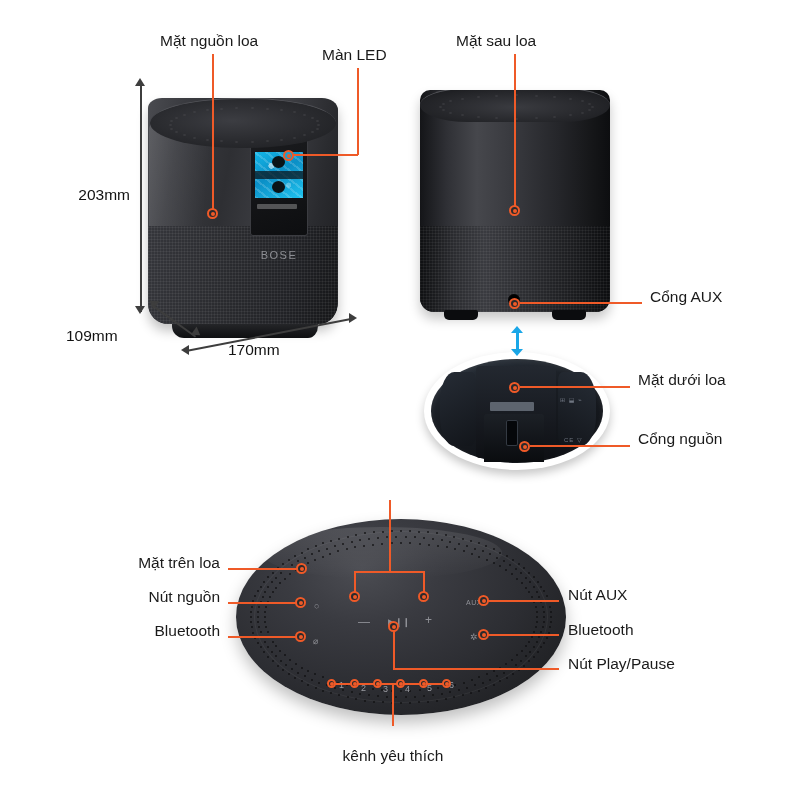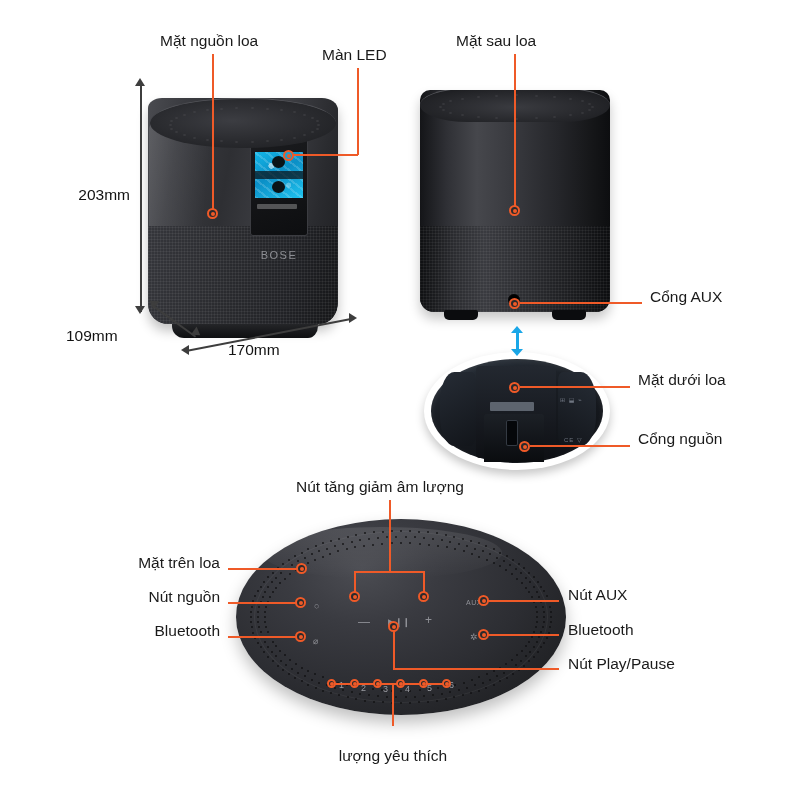--- a/index.html
+++ b/index.html
@@ -855,21 +855,20 @@
 
       <div class="ic num" style="left:103px; top:161px;">1</div>
       <div class="ic num" style="left:125px; top:164px;">2</div>
       <div class="ic num" style="left:147px; top:165px;">3</div>
       <div class="ic num" style="left:169px; top:165px;">4</div>
       <div class="ic num" style="left:191px; top:164px;">5</div>
       <div class="ic num" style="left:213px; top:161px;">6</div>
     </div>
   </div>
 
-  <div class="lbl" style="left:296px; top:478px;">Nút tăng giảm âm lượng</div>
   <div class="ln v" style="left:389px; top:500px; height:72px;"></div>
   <div class="ln h" style="left:354px; top:571px; width:71px;"></div>
   <div class="ln v" style="left:354px; top:571px; height:23px;"></div>
   <div class="ln v" style="left:423px; top:571px; height:23px;"></div>
   <div class="dot onDark" style="left:349px; top:591px;"></div>
   <div class="dot onDark" style="left:418px; top:591px;"></div>
 
   <div class="lbl r" style="left:36px; top:554px; width:184px;">Mặt trên loa</div>
   <div class="ln h" style="left:228px; top:568px; width:72px;"></div>
   <div class="dot onDark" style="left:296px; top:563px;"></div>
@@ -888,21 +887,21 @@
 
   <div class="lbl" style="left:568px; top:621px;">Bluetooth</div>
   <div class="ln h" style="left:487px; top:634px; width:72px;"></div>
   <div class="dot onDark" style="left:478px; top:629px;"></div>
 
   <div class="lbl" style="left:568px; top:655px;">Nút Play/Pause</div>
   <div class="ln h" style="left:393px; top:668px; width:166px;"></div>
   <div class="ln v" style="left:393px; top:628px; height:42px;"></div>
   <div class="dot onDark" style="left:388px; top:621px;"></div>
 
-  <div class="lbl c" style="left:278px; top:747px; width:230px;">lượng yêu thích</div>
+  <div class="lbl c" style="left:278px; top:747px; width:230px;">kênh yêu thích</div>
   <div class="ln v" style="left:392px; top:684px; height:42px;"></div>
   <div class="ln h" style="left:331px; top:683px; width:117px;"></div>
   <div class="dot sm onDark" style="left:327px; top:679px;"></div>
   <div class="dot sm onDark" style="left:350px; top:679px;"></div>
   <div class="dot sm onDark" style="left:373px; top:679px;"></div>
   <div class="dot sm onDark" style="left:396px; top:679px;"></div>
   <div class="dot sm onDark" style="left:419px; top:679px;"></div>
   <div class="dot sm onDark" style="left:442px; top:679px;"></div>
 
 </div>

